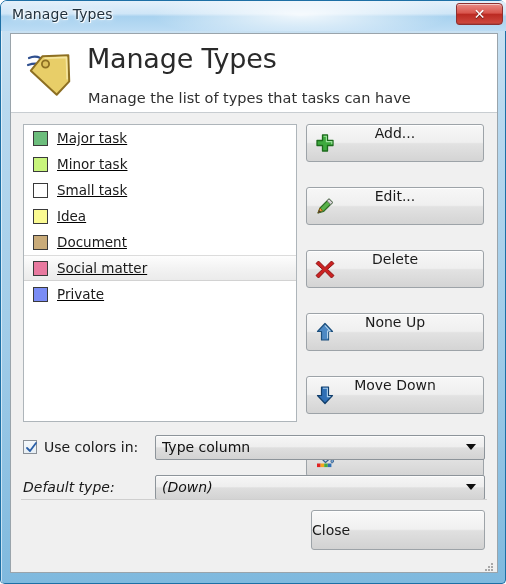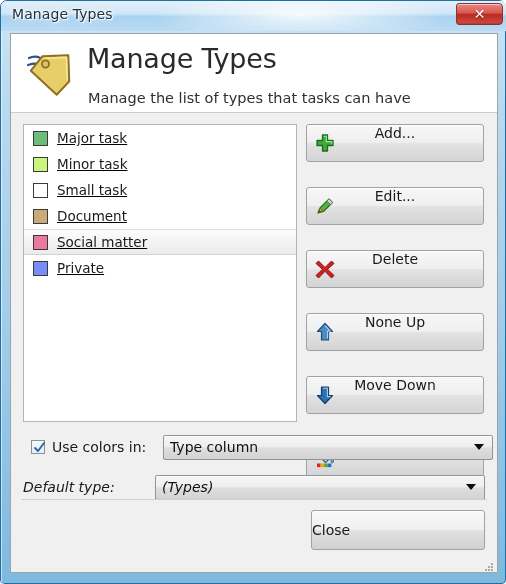--- a/index.html
+++ b/index.html
@@ -208,21 +208,20 @@
   }
 
   
   .row-colors {
     position: absolute;
     left: 12px; top: 400px;
     width: 462px;
     height: 26px;
     display: flex;
     align-items: center;
-    margin-left: 8px;
   }
   .row-default {
     position: absolute;
     left: 12px; top: 440px;
     width: 462px;
     height: 26px;
     display: flex;
     align-items: center;
     font-style: italic;
   }
@@ -345,20 +344,24 @@
         </div>
         <div class="list-row">
           <div class="swatch" style="background: rgb(200, 245, 124);"></div>
           <span class="row-label">Minor task</span>
         </div>
         <div class="list-row">
           <div class="swatch" style="background: rgb(255, 255, 255);"></div>
           <span class="row-label">Small task</span>
         </div>
         <div class="list-row">
+          <div class="swatch" style="background: rgb(250, 250, 146);"></div>
+          <span class="row-label">Idea</span>
+        </div>
+        <div class="list-row">
           <div class="swatch" style="background: rgb(201, 171, 121);"></div>
           <span class="row-label">Document</span>
         </div>
         <div class="list-row selected">
           <div class="swatch" style="background: rgb(232, 121, 159);"></div>
           <span class="row-label">Social matter</span>
         </div>
         <div class="list-row">
           <div class="swatch" style="background: rgb(122, 140, 245);"></div>
           <span class="row-label">Private</span>
@@ -437,21 +440,21 @@
       <span class="ctl-label cb-label">Use colors in:</span>
       <div class="combo" id="combo-use-colors">
         <span class="combo-text">Type column</span>
         <span class="combo-arrow"></span>
       </div>
     </div>
 
     <div class="row-default">
       <span class="ctl-label">Default type:</span>
       <div class="combo" id="combo-default-type">
-        <span class="combo-text">(Types)</span>
+        <span class="combo-text">(Down)</span>
         <span class="combo-arrow"></span>
       </div>
     </div>
 
     <div class="footer-sep"></div>
     <div class="close-dialog-btn">
       <span class="btn-label">Close</span>
     </div>
 
     <div class="grip">

